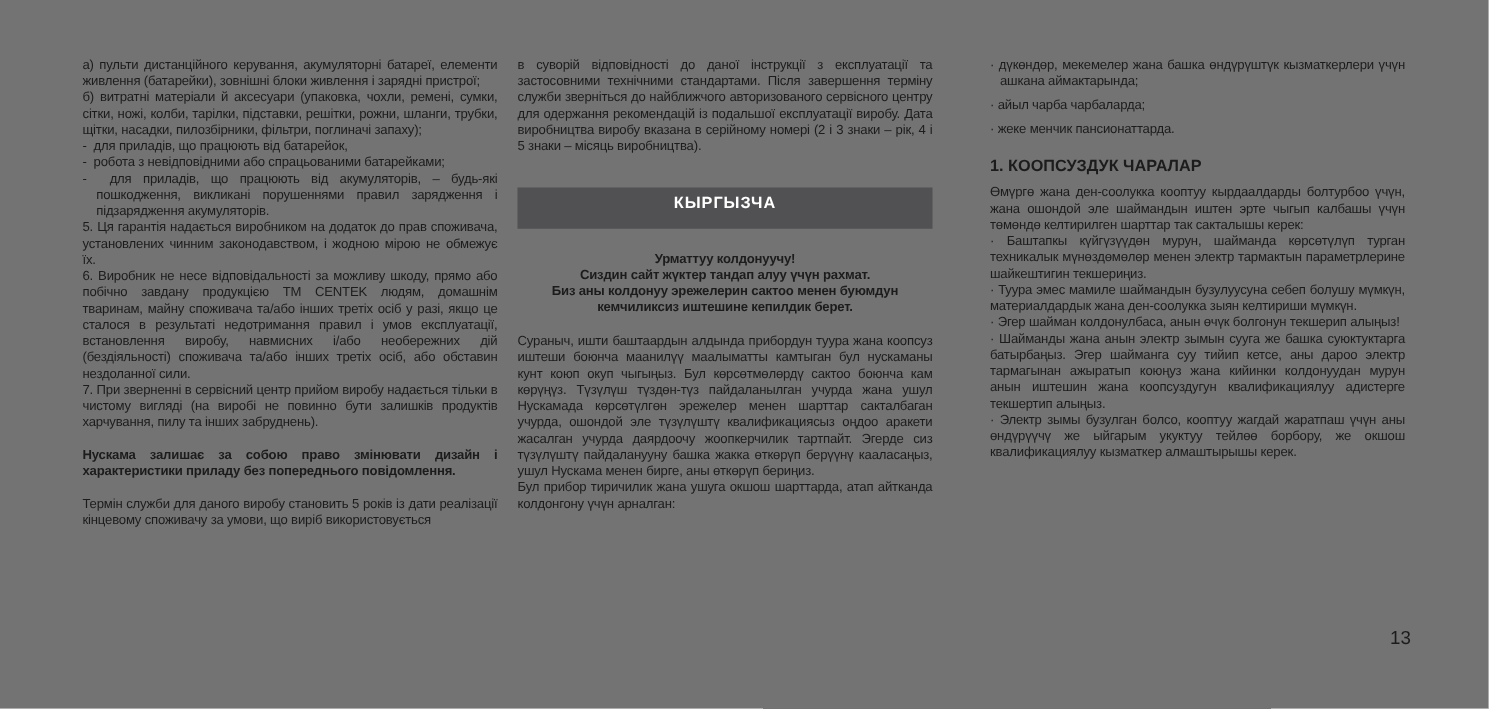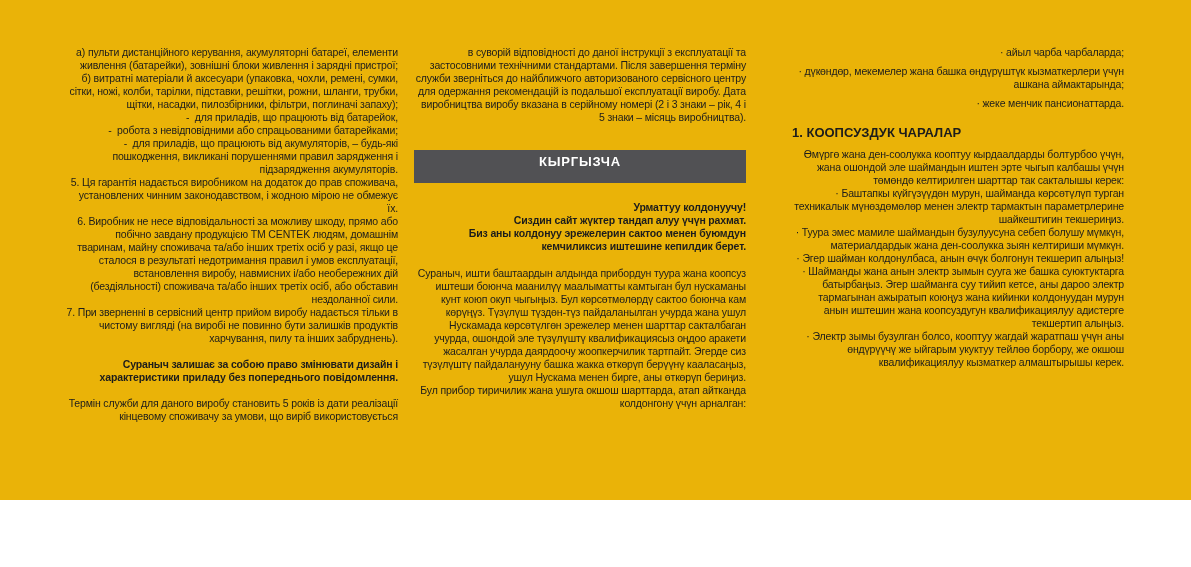--- a/index.html
+++ b/index.html
@@ -2,40 +2,40 @@
 <html><head>
 <meta charset="utf-8">
 <style>
   * { box-sizing: border-box; }
   html, body { margin: 0; padding: 0; background: #ffffff; }
   body { font-family: "Liberation Sans", "DejaVu Sans", sans-serif; }
 
   .page {
     position: relative;
     width: 1191px;
-    height: 500px;
-    background: #eab308;
+    height: 567px;
+    background: #737373;
     overflow: hidden;
     color: #1c1c1c;
   }
 
   .col {
     position: absolute;
     top: 46px;
     width: 332px;
     font-size: 10.5px;
     line-height: 13px;
     text-align: justify;
     letter-spacing: -0.15px;
   }
   .col-left  { left: 66px; }
   .col-mid   { left: 414px; }
   .col-right { left: 792px; }
 
-  p { margin: 0; text-align: right; }
+  p { margin: 0; }
 
   .dash { padding-left: 11px; text-indent: -11px; }
   .dash::before { content: "-\a0\a0"; }
 
   .gap-top { margin-top: 13px; }
   .bold { font-weight: bold; }
 
   .banner {
     background: #515154;
     color: #ffffff;
@@ -81,39 +81,39 @@
 
   <div class="col col-left">
     <p>а) пульти дистанційного керування, акумуляторні батареї, елементи живлення (батарейки), зовнішні блоки живлення і зарядні пристрої;</p>
     <p>б) витратні матеріали й аксесуари (упаковка, чохли, ремені, сумки, сітки, ножі, колби, тарілки, підставки, решітки, рожни, шланги, трубки, щітки, насадки, пилозбірники, фільтри, поглиначі запаху);</p>
     <p class="dash">для приладів, що працюють від батарейок,</p>
     <p class="dash">робота з невідповідними або спрацьованими батарейками;</p>
     <p class="dash">для приладів, що працюють від акумуляторів, – будь-які пошкодження, викликані порушеннями правил зарядження і підзарядження акумуляторів.</p>
     <p>5. Ця гарантія надається виробником на додаток до прав споживача, установлених чинним законодавством, і жодною мірою не обмежує їх.</p>
     <p>6. Виробник не несе відповідальності за можливу шкоду, прямо або побічно завдану продукцією ТМ CENTEK людям, домашнім тваринам, майну споживача та/або інших третіх осіб у разі, якщо це сталося в результаті недотримання правил і умов експлуатації, встановлення виробу, навмисних і/або необережних дій (бездіяльності) споживача та/або інших третіх осіб, або обставин нездоланної сили.</p>
     <p>7. При зверненні в сервісний центр прийом виробу надається тільки в чистому вигляді (на виробі не повинно бути залишків продуктів харчування, пилу та інших забруднень).</p>
-    <p class="bold gap-top">Сураныч залишає за собою право змінювати дизайн і характеристики приладу без попереднього повідомлення.</p>
+    <p class="bold gap-top">Нускама залишає за собою право змінювати дизайн і характеристики приладу без попереднього повідомлення.</p>
     <p class="gap-top">Термін служби для даного виробу становить 5 років із дати реалізації кінцевому споживачу за умови, що виріб використовується</p>
   </div>
 
   <div class="col col-mid">
     <p>в суворій відповідності до даної інструкції з експлуатації та застосовними технічними стандартами. Після завершення терміну служби зверніться до найближчого авторизованого сервісного центру для одержання рекомендацій із подальшої експлуатації виробу. Дата виробництва виробу вказана в серійному номері (2 і 3 знаки – рік, 4 і 5 знаки – місяць виробництва).</p>
     <div class="banner">КЫРГЫЗЧА</div>
     <div class="greeting">
       <p>Урматтуу колдонуучу!</p>
       <p>Сиздин сайт жүктер тандап алуу үчүн рахмат.</p>
       <p>Биз аны колдонуу эрежелерин сактоо менен буюмдун кемчиликсиз иштешине кепилдик берет.</p>
     </div>
     <p>Сураныч, ишти баштаардын алдында прибордун туура жана коопсуз иштеши боюнча маанилүү маалыматты камтыган бул нускаманы кунт коюп окуп чыгыңыз. Бул көрсөтмөлөрдү сактоо боюнча кам көрүңүз. Түзүлүш түздөн-түз пайдаланылган учурда жана ушул Нускамада көрсөтүлгөн эрежелер менен шарттар сакталбаган учурда, ошондой эле түзүлүштү квалификациясыз оңдоо аракети жасалган учурда даярдоочу жоопкерчилик тартпайт. Эгерде сиз түзүлүштү пайдаланууну башка жакка өткөрүп берүүнү кааласаңыз, ушул Нускама менен бирге, аны өткөрүп бериңиз.</p>
     <p>Бул прибор тиричилик жана ушуга окшош шарттарда, атап айтканда колдонгону үчүн арналган:</p>
   </div>
 
   <div class="col col-right">
+    <p class="bullet-hang">дүкөндөр, мекемелер жана башка өндүрүштүк кызматкерлери үчүн ашкана аймактарында;</p>
     <p class="bullet-hang">айыл чарба чарбаларда;</p>
-    <p class="bullet-hang">дүкөндөр, мекемелер жана башка өндүрүштүк кызматкерлери үчүн ашкана аймактарында;</p>
     <p class="bullet-hang">жеке менчик пансионаттарда.</p>
     <p class="section-title">1. КООПСУЗДУК ЧАРАЛАР</p>
     <p>Өмүргө жана ден-соолукка кооптуу кырдаалдарды болтурбоо үчүн, жана ошондой эле шаймандын иштен эрте чыгып калбашы үчүн төмөндө келтирилген шарттар так сакталышы керек:</p>
     <p class="bullet-inline">Баштапкы күйгүзүүдөн мурун, шайманда көрсөтүлүп турган техникалык мүнөздөмөлөр менен электр тармактын параметрлерине шайкештигин текшериңиз.</p>
     <p class="bullet-inline">Туура эмес мамиле шаймандын бузулуусуна себеп болушу мүмкүн, материалдардык жана ден-соолукка зыян келтириши мүмкүн.</p>
     <p class="bullet-inline">Эгер шайман колдонулбаса, анын өчүк болгонун текшерип алыңыз!</p>
     <p class="bullet-inline">Шайманды жана анын электр зымын сууга же башка суюктуктарга батырбаңыз. Эгер шайманга суу тийип кетсе, аны дароо электр тармагынан ажыратып коюңуз жана кийинки колдонуудан мурун анын иштешин жана коопсуздугун квалификациялуу адистерге текшертип алыңыз.</p>
     <p class="bullet-inline">Электр зымы бузулган болсо, кооптуу жагдай жаратпаш үчүн аны өндүрүүчү же ыйгарым укуктуу тейлөө борбору, же окшош квалификациялуу кызматкер алмаштырышы керек.</p>
   </div>
 

